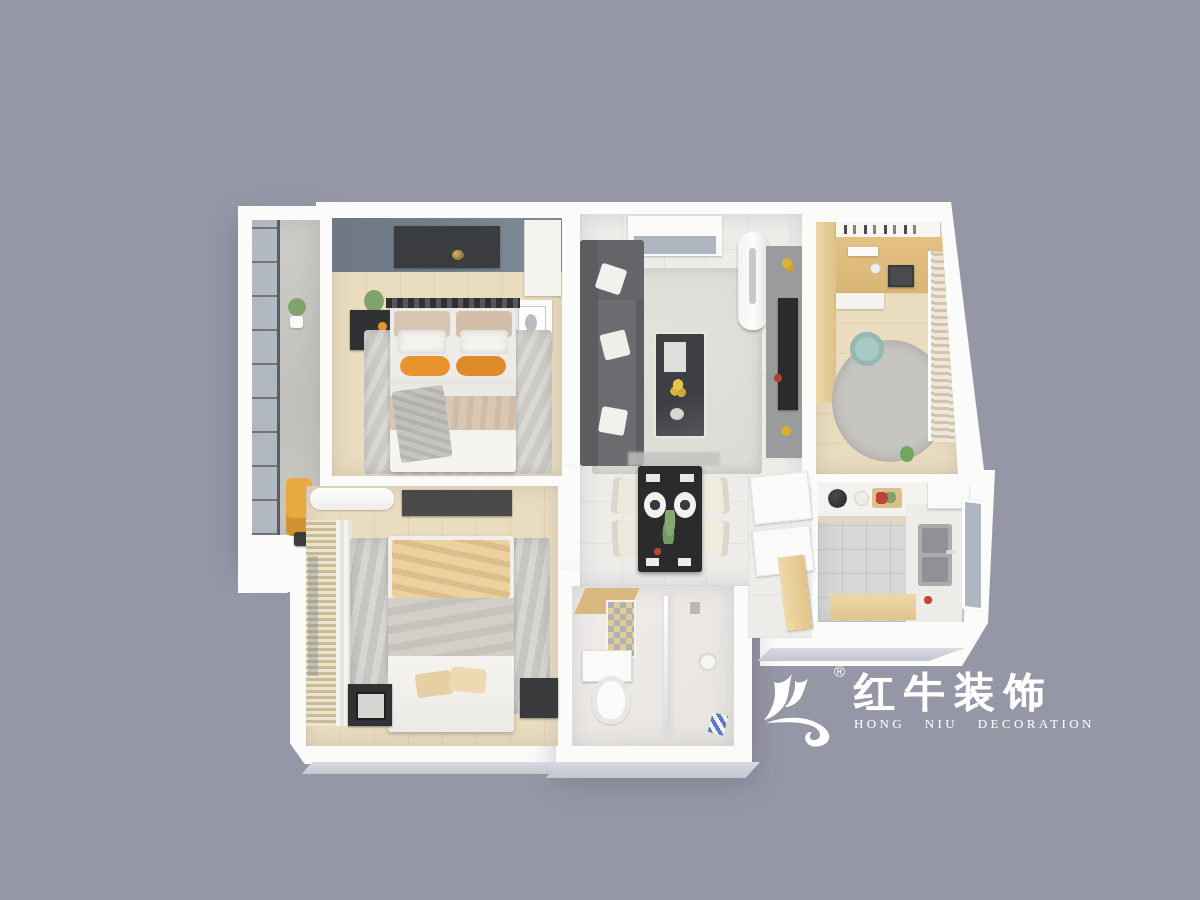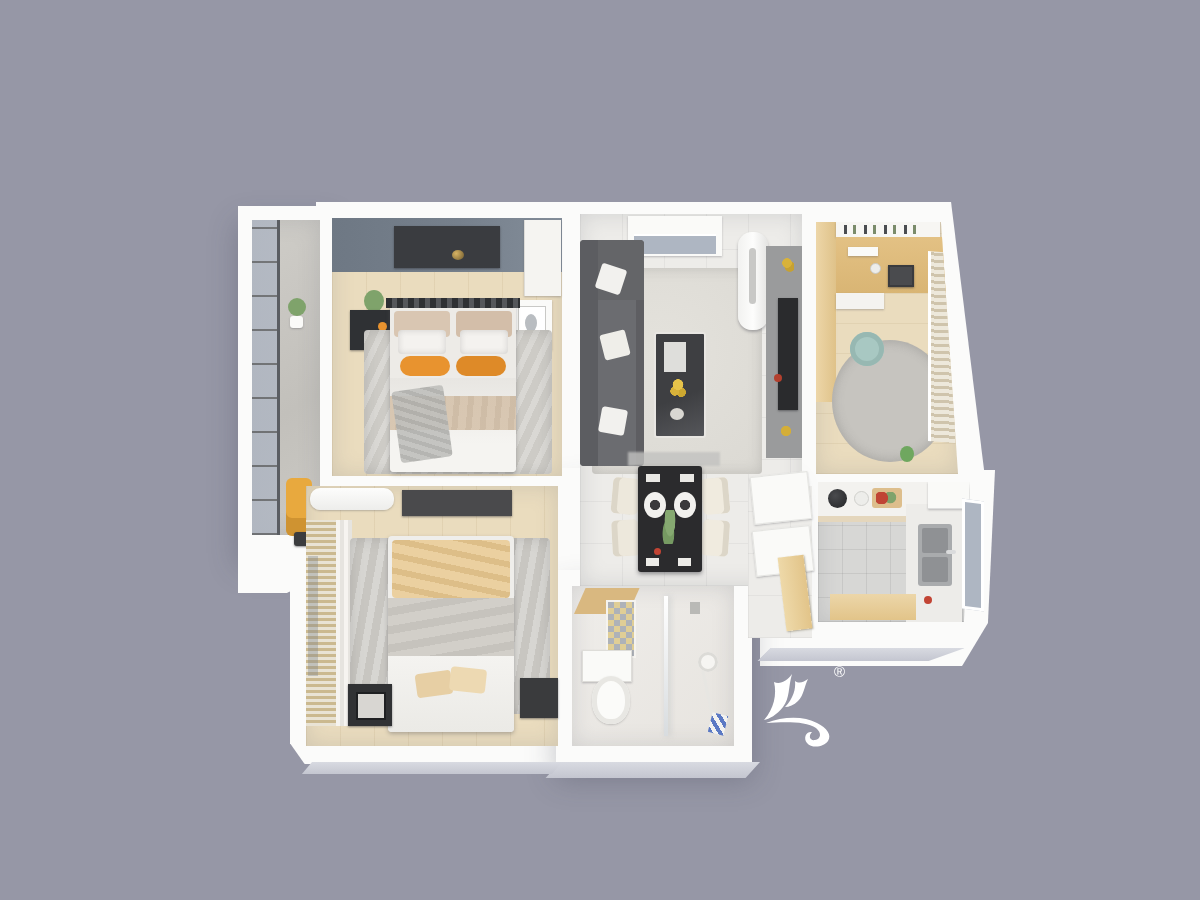--- a/index.html
+++ b/index.html
@@ -213,15 +213,19 @@
     <div class="r" style="left:0;top:10px;width:86px;height:80px;">
       <svg width="86" height="80" viewBox="0 0 86 80" xmlns="http://www.w3.org/2000/svg">
         <g fill="#FFFFFF">
           <path d="M30 4 C26 18 28 28 21 37 C15 45 7 49 2 50 C12 39 15 24 12 12 C18 15 25 11 30 4 Z"></path>
           <path d="M46 9 C42 17 42 25 36 31 C32 35 27 37 23 37 C31 29 34 19 33 11 C37 14 42 12 46 9 Z"></path>
           <path d="M4 53 C22 46 42 46 55 53 C65 58 70 65 66 71 C62 77 50 79 45 73 C41 68 44 61 50 62 C46 66 48 71 53 70 C59 69 60 63 54 58 C44 51 22 52 4 53 Z"></path>
         </g>
       </svg>
       <span class="r reg" style="left:72px;top:-6px;">®</span>
     </div>
+    <div class="r" style="left:92px;top:12px;width:158px;">
+      <div class="logo-cn" style="white-space:nowrap;">红牛装饰</div>
+      <div class="logo-en">HONG NIU DECORATION</div>
+    </div>
   </div>
 
 </div>
 
 </body></html>

